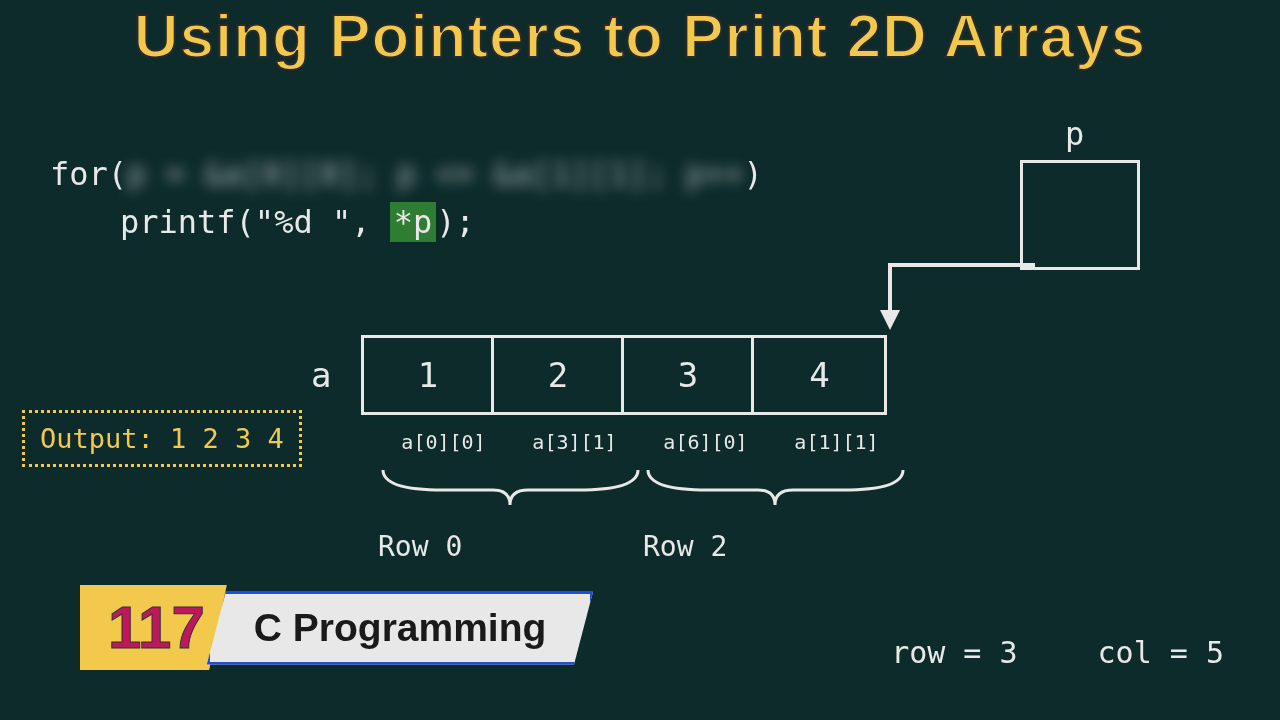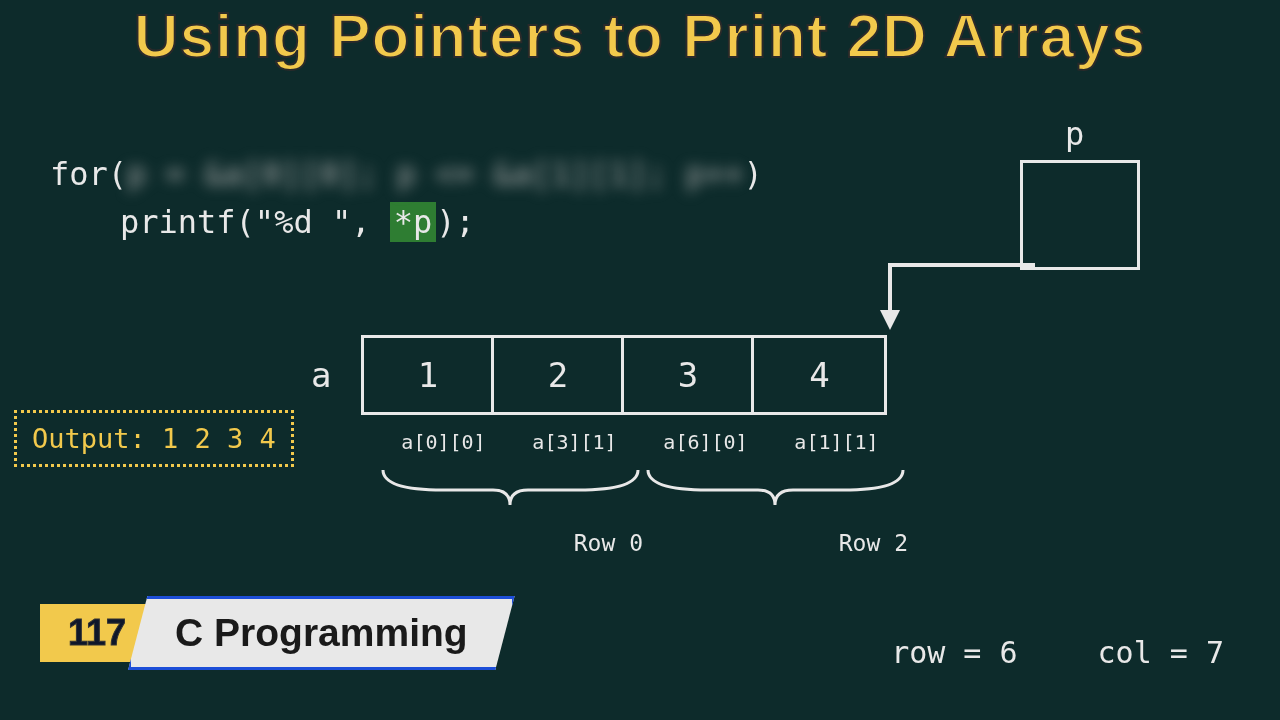--- a/index.html
+++ b/index.html
@@ -91,21 +91,21 @@
     display: flex;
   }
   .idx {
     width: 131px;
     text-align: center;
     font-size: 20px;
   }
   .output-box {
     position: absolute;
     top: 410px;
-    left: 14px;
+    left: 22px;
     border: 3px dotted #f2c94c;
     padding: 10px 15px;
     font-size: 27px;
     color: #f2c94c;
     text-align: center;
   }
   .braces {
     position: absolute;
     top: 465px;
     left: 378px;
@@ -114,38 +114,39 @@
   }
   .row-labels {
     position: absolute;
     top: 530px;
     left: 378px;
     display: flex;
     width: 530px;
   }
   .row-label {
     width: 265px;
-    text-align: right;
-    font-size: 23px;
+    text-align: left;
+    font-size: 28px;
   }
   .footer-banner {
     position: absolute;
     bottom: 50px;
     left: 40px;
     display: flex;
     align-items: center;
   }
   .lesson-num {
     background: #f2c94c;
-    color: #0f172a;
-    font-size: 36px;
+    color: #be185d;
+    font-size: 60px;
     font-weight: 900;
     font-family: 'Arial Black', sans-serif;
     padding: 8px 22px 8px 28px;
     clip-path: polygon(0 0, 100% 0, 88% 100%, 0 100%);
+    margin-left: 40px;
     -webkit-text-stroke: 1px #333;
   }
   .lesson-title {
     background: #e8e8e8;
     color: #1a1a1a;
     font-size: 39px;
     font-weight: 600;
     font-family: 'Arial', sans-serif;
     padding: 12px 44px 12px 44px;
     margin-left: -20px;
@@ -214,15 +215,15 @@
   <div class="row-label">Row 0</div>
   <div class="row-label">Row 2</div>
 </div>
 
 <div class="footer-banner">
   <div class="lesson-num">117</div>
   <div class="lesson-title">C Programming</div>
 </div>
 
 <div class="dims">
-  <span>row = 6</span>
-  <span>col = 7</span>
+  <span>row = 3</span>
+  <span>col = 5</span>
 </div>
 
 </body></html>

